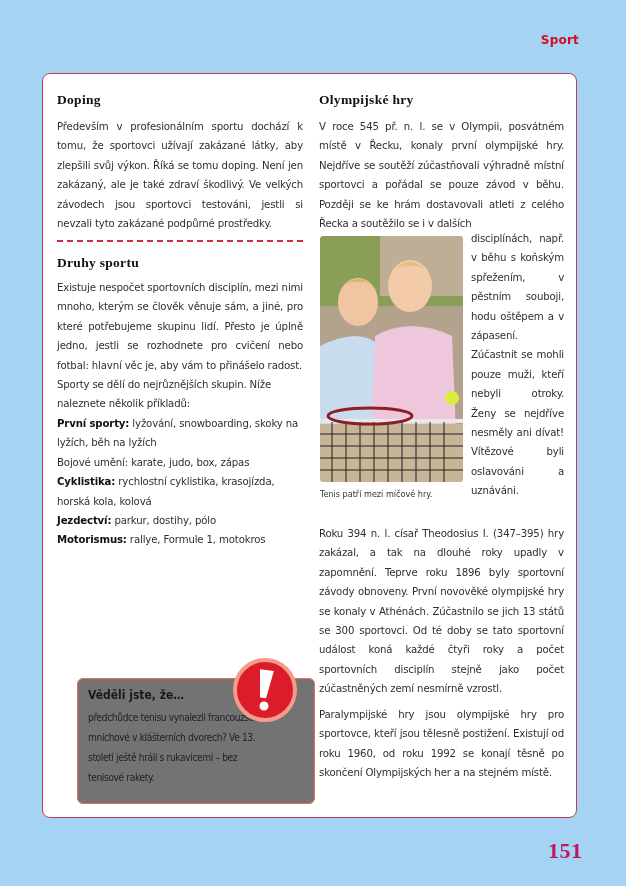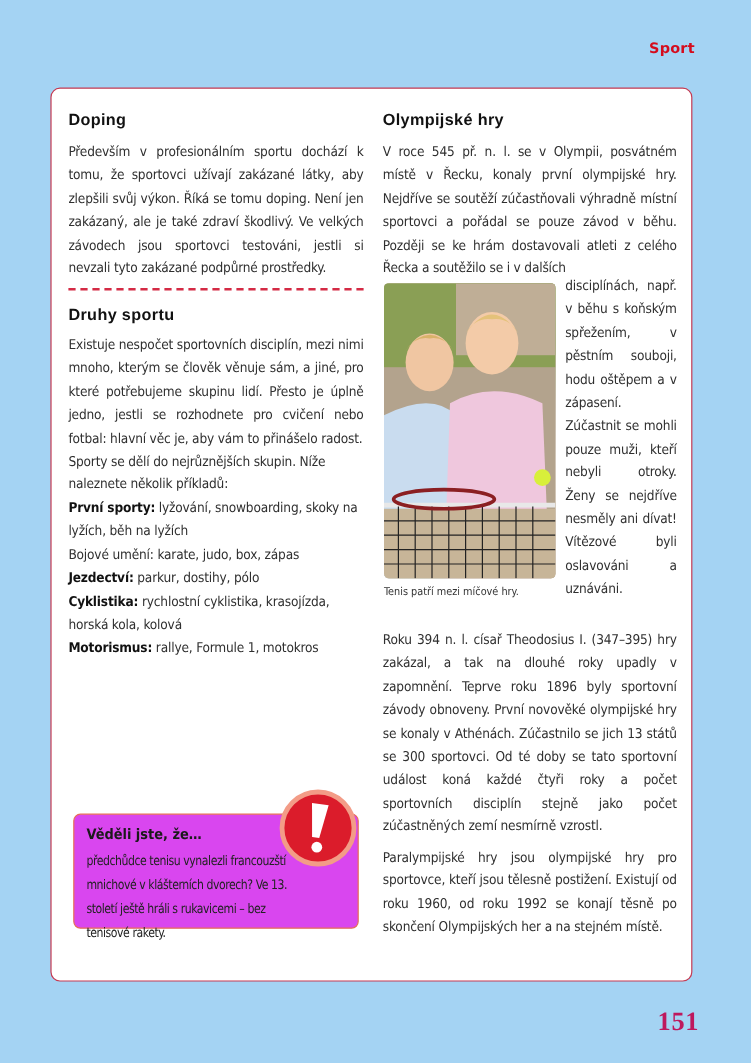--- a/index.html
+++ b/index.html
@@ -12,37 +12,37 @@
     font-weight:bold; font-size:12px; color:#d50c1c; letter-spacing:0.2px;
   }
   .panel {
     position:absolute; left:42px; top:73px; width:535px; height:745px;
     background:#fff; border:1.5px solid #c63a52; border-radius:8px; box-sizing:border-box;
   }
   .col { position:absolute; top:0; }
   .col-left { left:14px; width:246px; }
   .col-right { left:276px; width:245px; }
   h2 {
-    font-family:Liberation Sans, sans-serif; font-weight:bold; font-size:13.5px;
+    font-family:Liberation Serif, serif; font-weight:bold; font-size:13.5px;
     margin:0; color:#111; letter-spacing:0.3px;
   }
   p {
     margin:0; font-size:11.3px; line-height:19.4px; text-align:justify; color:#2f2f2f;
     font-family:"DejaVu Sans Condensed","DejaVu Sans", sans-serif; letter-spacing:-0.15px;
   }
   .plain { text-align:left; }
   .abs { position:absolute; }
   .dash {
     position:absolute; left:0; width:246px; height:0; border-top:2px dashed #d42a45;
   }
   .cat { display:block; font-size:11.3px; line-height:19.4px; text-align:left; font-family:"DejaVu Sans Condensed","DejaVu Sans",sans-serif; letter-spacing:-0.15px; color:#2f2f2f;}
   .cat b { font-weight:bold; color:#111; }
   .info-box {
-    position:absolute; left:18px; top:604px; width:238px; height:96px;
-    background:#d946ef; border:1.5px solid #e66e58; border-radius:6px; box-sizing:border-box;
+    position:absolute; left:34px; top:604px; width:238px; height:126px;
+    background:#737373; border:1.5px solid #e66e58; border-radius:6px; box-sizing:border-box;
     padding:9px 10px;
   }
   .info-title { font-size:12px; font-weight:bold; color:#1a1a1a; margin-bottom:6px; font-family:"DejaVu Sans Condensed","DejaVu Sans",sans-serif;}
   .info-text { font-size:11px; line-height:20px; color:#222; font-family:"DejaVu Sans Condensed","DejaVu Sans",sans-serif; letter-spacing:-0.4px; transform:scaleX(0.92); transform-origin:left top; width:185px;}
   .badge {
     position:absolute; left:190px; top:584px; width:64px; height:64px; border-radius:50%;
     background:#db1c2b; border:4px solid #f39c87; box-sizing:border-box;
     display:flex; align-items:center; justify-content:center;
   }
   .photo {
@@ -70,22 +70,22 @@
 
     <div class="dash" style="top:166px;"></div>
 
     <h2 class="abs" style="top:181px;text-align:center;">Druhy sportu</h2>
     <p class="abs" style="top:204px; width:246px;">Existuje nespočet sportovních disciplín, mezi nimi mnoho, kterým se člověk věnuje sám, a jiné, pro které potřebujeme skupinu lidí. Přesto je úplně jedno, jestli se rozhodnete pro cvičení nebo fotbal: hlavní věc je, aby vám to přinášelo radost.</p>
     <p class="abs plain" style="top:301px; width:246px;">Sporty se dělí do nejrůznějších skupin. Níže naleznete několik příkladů:</p>
 
     <div class="abs" style="top:340px; width:246px;">
       <span class="cat"><b>První sporty:</b><span> lyžování, snowboarding, skoky na lyžích, běh na lyžích</span></span>
       <span class="cat"><span>Bojové umění:</span><span> karate, judo, box, zápas</span></span>
+      <span class="cat"><b>Cyklistika:</b><span> rychlostní cyklistika, krasojízda, horská kola, kolová</span></span>
       <span class="cat"><b>Jezdectví:</b><span> parkur, dostihy, pólo</span></span>
-      <span class="cat"><b>Cyklistika:</b><span> rychlostní cyklistika, krasojízda, horská kola, kolová</span></span>
       <span class="cat"><b>Motorismus:</b><span> rallye, Formule 1, motokros</span></span>
     </div>
   </div>
 
   <div class="info-box">
     <div class="info-title">Věděli jste, že…</div>
     <div class="info-text">předchůdce tenisu vynalezli francouzští mnichové v klášterních dvorech? Ve 13. století ještě hráli s rukavicemi – bez tenisové rakety.</div>
   </div>
   <div class="badge">
     <svg width="24" height="44" viewBox="0 0 24 44">

